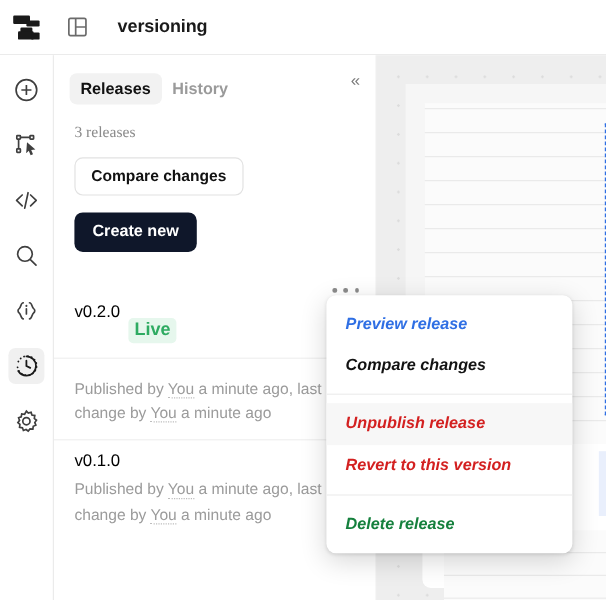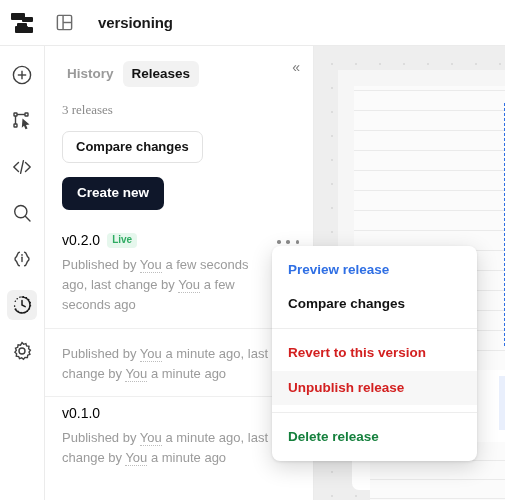--- a/index.html
+++ b/index.html
@@ -79,22 +79,22 @@
   .btn-row2 { padding:14px 0 0 17px; }
 
   .rel-list { margin-top:14px; }
   .rel {
     position:relative; padding:8px 40px 12px 17px;
   }
   .rel + .rel { border-top:1px solid #efefef; }
   .rel-head { display:flex; align-items:center; gap:7px; }
   .rel-ver { font-size:14px; font-weight:normal; color:#000000; }
   .badge-live {
-    font-size:10px; font-weight:bold; color:#2eab62;
-    background:#e6f7ed; border-radius:4px; padding:1px 5px 2px; line-height:1.2;
+    font-size:15px; font-weight:bold; color:#2eab62;
+    background:#e6f7ed; border-radius:4px; padding:1px 5px 2px; line-height:1.2;margin-top:33px;
   }
   .rel-meta {
     font-size:13px; color:#9b9b9b; line-height:1.55; margin-top:7px;
   }
   .u { border-bottom:1px dotted #bdbdbd; }
   .dots {
     position:absolute; right:14px; top:10px; width:22px; height:16px;
     display:flex; align-items:center; justify-content:space-between;
     color:#8b8b8b;
   }
@@ -135,21 +135,21 @@
     position:absolute; left:32px; top:372px; width:200px; height:90px;
     background:#fbfbfb;
   }
   .sheet2 i { display:block; height:1px; background:#eaeaea; margin:18px 0 0 0; }
 
   
   .menu {
     position:absolute; left:272px; top:246px; width:205px;
     background:#ffffff; border-radius:8px;
     box-shadow: 0 1px 3px rgba(0,0,0,.10), 0 6px 22px rgba(0,0,0,.16);
-    padding:7px 0; overflow:hidden;
+    padding:7px 0; overflow:hidden;font-style:italic;
   }
   .mi {
     font-size:13.5px; font-weight:bold; padding:9px 16px; line-height:1.2;
     color:#121212; white-space:nowrap;
   }
   .mi.blue { color:#2f6fe4; }
   .mi.red { color:#d32020; }
   .mi.dim { color:#15803d; }
   .mi.hl { background:#f7f7f7; }
   .msep { height:1px; background:#ededed; margin:7px 0; }
@@ -228,42 +228,41 @@
     <div class="rail-item">
       <svg width="22" height="22" viewBox="0 0 22 22" fill="none" stroke="#3f3f3f" stroke-width="1.4">
         <circle cx="11" cy="11" r="3"></circle>
         <path d="M11 2.6 L12.6 4.3 L14.9 3.6 L15.6 5.9 L18 6.3 L17.6 8.7 L19.4 10.2 L18 12.1 L18.9 14.3 L16.7 15.2 L16.4 17.6 L14 17.4 L12.5 19.2 L10.7 17.9 L8.5 18.7 L7.7 16.5 L5.3 16.1 L5.6 13.7 L3.9 12.2 L5.3 10.3 L4.5 8.1 L6.7 7.3 L7.1 4.9 L9.5 5.2 Z"></path>
       </svg>
     </div>
   </div>
 
   <div class="panel">
     <div class="tabs">
+      <div class="tab active">Releases</div>
       <div class="tab">History</div>
-      <div class="tab active">Releases</div>
       <div class="collapse">«</div>
     </div>
 
     <div class="count">3 releases</div>
 
     <div class="btn-row">
       <span class="btn-outline">Compare changes</span>
     </div>
     <div class="btn-row2">
       <span class="btn-primary">Create new</span>
     </div>
 
     <div class="rel-list">
 
       <div class="rel">
         <div class="rel-head">
           <span class="rel-ver">v0.2.0</span>
           <span class="badge-live">Live</span>
         </div>
-        <div class="rel-meta"><span>Published by </span><span class="u">You</span><span> a few seconds ago, last change by </span><span class="u">You</span><span> a few seconds ago</span></div>
         <div class="dots">
             <b></b>
             <b></b>
             <b></b>
           </div>
       </div>
 
       <div class="rel">
         <div class="rel-meta"><span>Published by </span><span class="u">You</span><span> a minute ago, last change by </span><span class="u">You</span><span> a minute ago</span></div>
         <div class="dots">
@@ -320,19 +319,19 @@
           <i></i>
           <i></i>
       </div>
     </div>
   </div>
 
   <div class="menu">
     <div class="mi blue">Preview release</div>
     <div class="mi">Compare changes</div>
     <div class="msep"></div>
+    <div class="mi red hl">Unpublish release</div>
     <div class="mi red">Revert to this version</div>
-    <div class="mi red hl">Unpublish release</div>
     <div class="msep"></div>
     <div class="mi dim">Delete release</div>
   </div>
 
 </div>
 
 </body></html>

